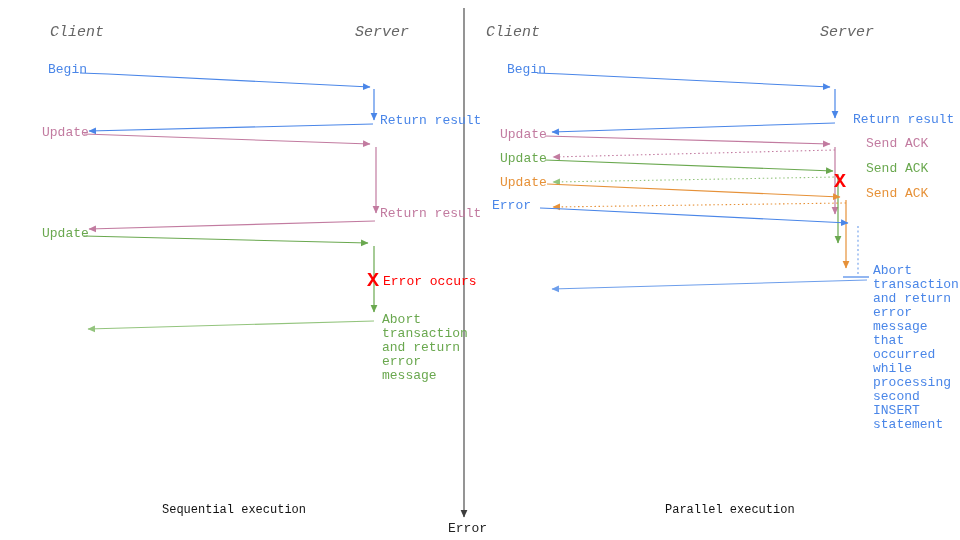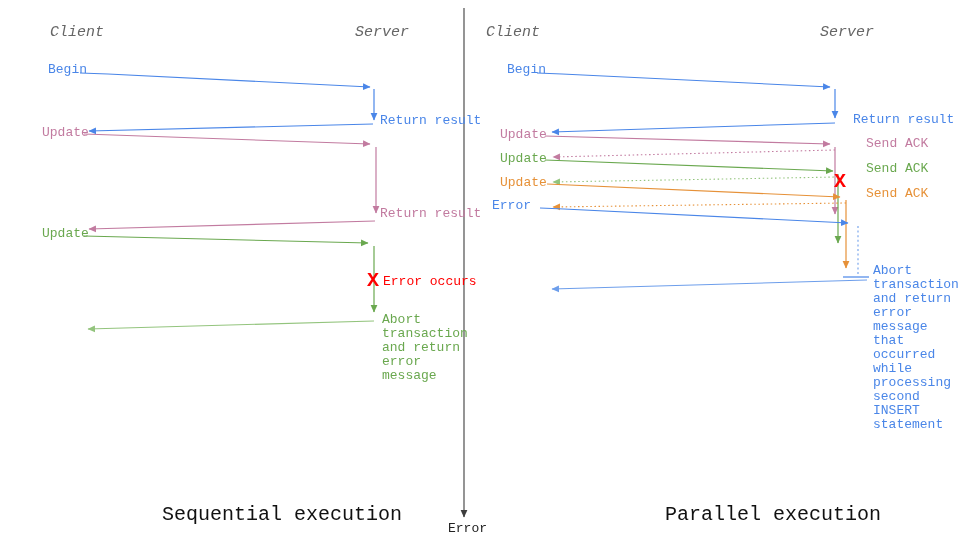--- a/index.html
+++ b/index.html
@@ -3,21 +3,21 @@
 <meta charset="utf-8">
 <style>
   html,body{margin:0;padding:0;background:#ffffff;}
   .stage{
     position:relative;width:960px;height:540px;background:#fff;overflow:hidden;
     font-family:Liberation Mono, monospace;
   }
   .stage svg{position:absolute;left:0;top:0;}
   .lbl{position:absolute;font-size:13px;line-height:1.1;white-space:nowrap;}
   .hdr{position:absolute;font-size:15px;font-style:italic;color:#666666;}
-  .title{position:absolute;font-size:20px;color:#111111;}
+  .title{position:absolute;font-size:12px;color:#111111;}
   .note{position:absolute;font-size:13px;line-height:14px;white-space:pre-line;}
   .xmark{position:absolute;font-size:20px;font-weight:bold;color:#ff0000;line-height:1;}
   .c-blue{color:#4a86e8;}
   .c-pink{color:#c27ba0;}
   .c-green{color:#6aa84f;}
   .c-orange{color:#e69138;}
   .c-red{color:#ff0000;}
   .c-time{color:#222222;}
 </style>
 </head>

